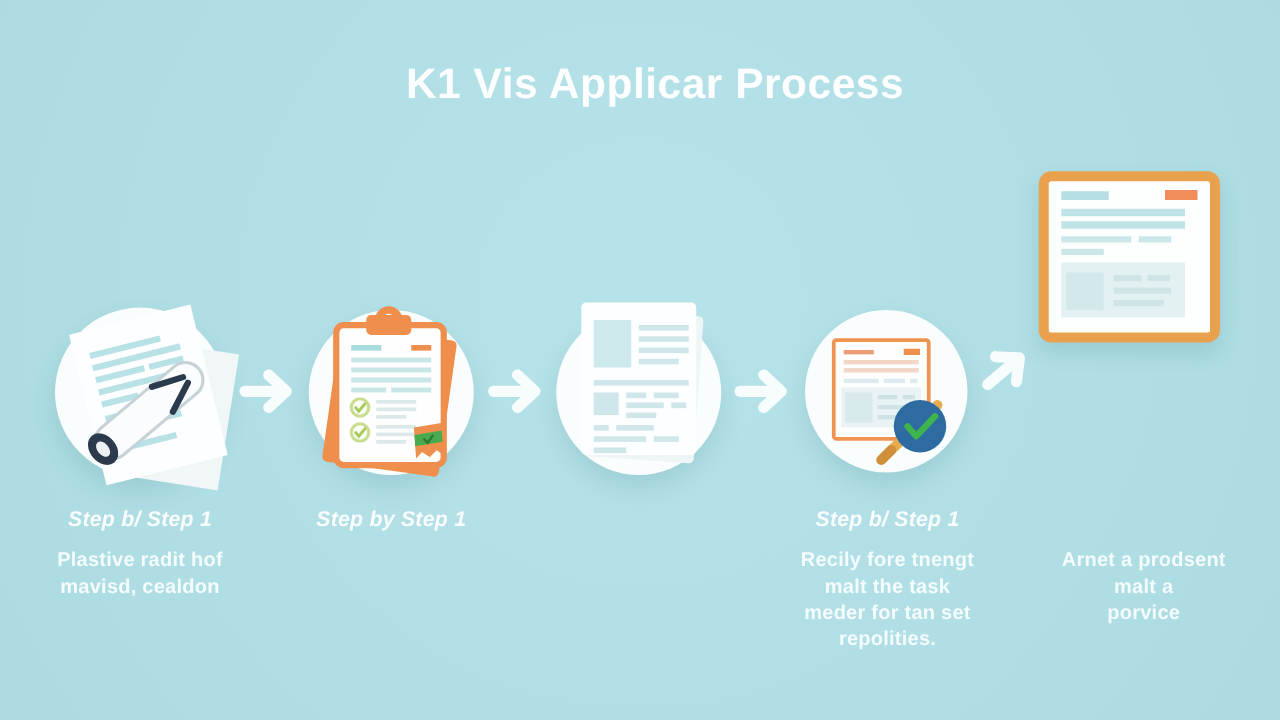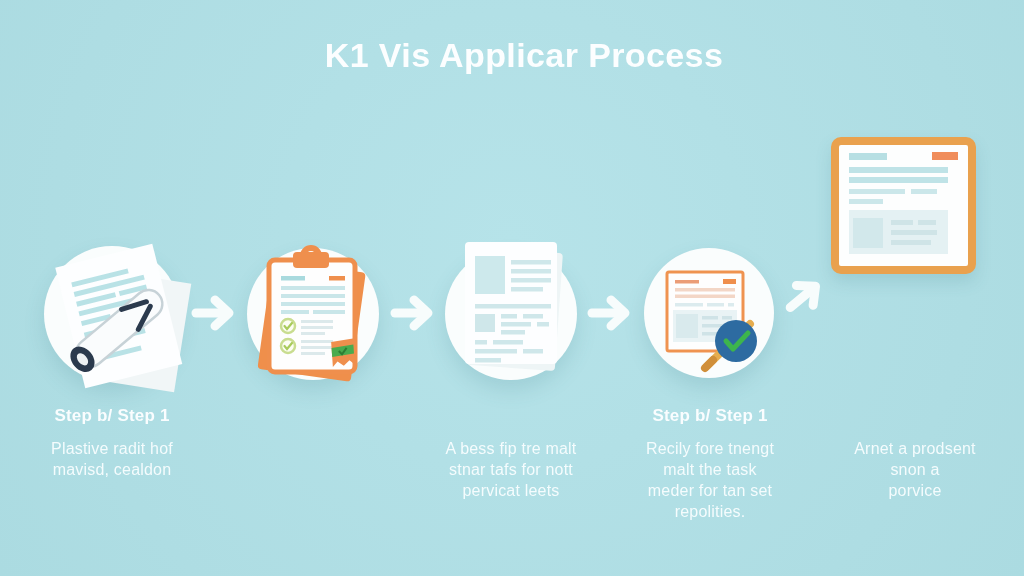--- a/index.html
+++ b/index.html
@@ -6,21 +6,21 @@
   body{font-family:"Liberation Sans", sans-serif;}
   .canvas{
     position:relative;
     width:1024px;height:576px;
     background:#b0dfe5;
     background:radial-gradient(circle at 50% 42%, #b6e3e9 0%, #aedde3 75%, #abdbe1 100%);
     overflow:hidden;
   }
   .title{
     position:absolute;top:36px;left:0;right:0;
-    margin:0;text-align:center;
+    margin:12px;text-align:center;
     font-size:34px;font-weight:700;letter-spacing:.4px;
     color:#fcfeff;
     padding-left:24px;
   }
   .circle{
     position:absolute;border-radius:50%;
     background:#fafdfd;
     box-shadow:0 10px 20px rgba(64,128,140,.18);
   }
   .circle svg{position:absolute;left:0;top:0;overflow:visible;}
@@ -37,24 +37,25 @@
     position:absolute;left:831px;top:137px;
     width:129px;height:121px;
     background:#fdfefe;
     border:8px solid #e9a14e;border-radius:10px;
     box-shadow:0 8px 16px rgba(64,128,140,.18);
   }
   .step-heading{
     position:absolute;top:406px;width:200px;text-align:center;
     font-size:17px;font-weight:700;color:rgba(252,254,255,.97);
     letter-spacing:.2px;
+    font-style:italic;
   }
   .step-body{
     position:absolute;top:438px;width:200px;text-align:center;
-    font-size:16px;line-height:21px;font-weight:400;
+    font-size:16px;line-height:21px;font-weight:700;
     color:rgba(250,254,255,.93);
     white-space:pre-line;letter-spacing:.2px;
   }
   .x1{left:12px;} .x2{left:213px;} .x3{left:411px;} .x4{left:610px;} .x5{left:815px;}
 </style>
 </head>
 <body>
 
 <div class="canvas">
 
@@ -227,29 +228,27 @@
         <rect x="52" y="85" width="46" height="5"></rect>
         <rect x="52" y="95" width="40" height="5"></rect>
       </g>
     </svg>
   </div>
 
   <div class="step-heading x1">Step b/ Step 1</div>
   <div class="step-body x1">Plastive radit hof
 mavisd, cealdon</div>
 
-
-  <div class="step-body x3">A bess fip tre malt
-stnar tafs for nott
-pervicat leets</div>
+  <div class="step-heading x2">Step by Step 1</div>
+
 
   <div class="step-heading x4">Step b/ Step 1</div>
   <div class="step-body x4">Recily fore tnengt
 malt the task
 meder for tan set
 repolities.</div>
 
   <div class="step-heading x5"></div>
   <div class="step-body x5">Arnet a prodsent
-snon a
+malt a
 porvice</div>
 
 </div>
 
 </body></html>

